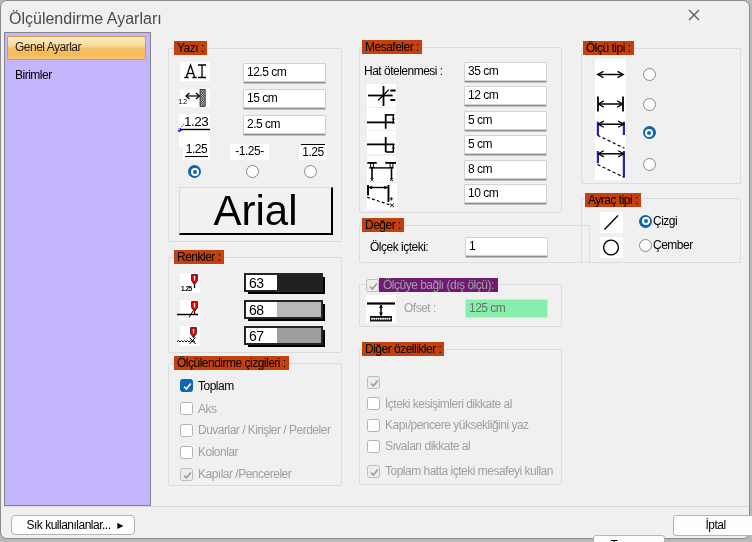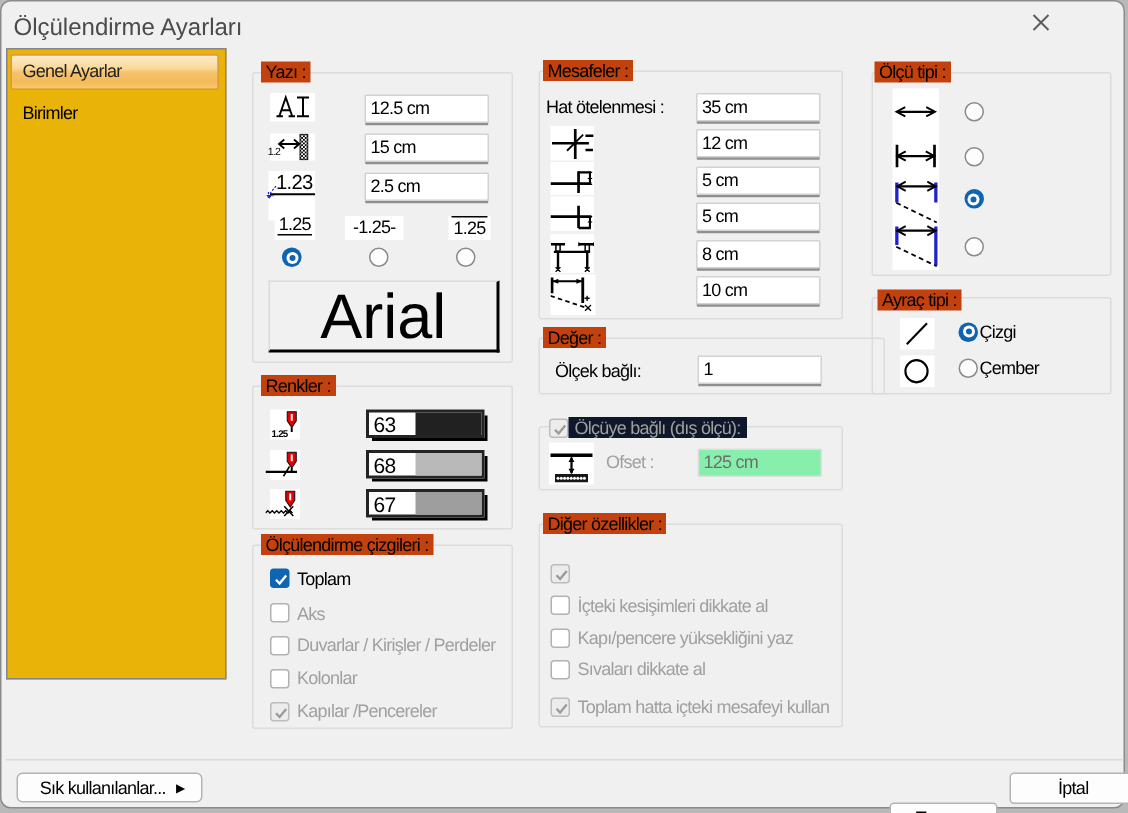--- a/index.html
+++ b/index.html
@@ -5,21 +5,21 @@
   * { margin:0; padding:0; box-sizing:border-box; }
   html,body { width:752px; height:542px; overflow:hidden; }
   body { background:#b9b9b9; font-family:"Liberation Sans", sans-serif; font-size:12px; color:#000; letter-spacing:-0.5px; }
   .win { position:absolute; left:0; top:0; width:750px; height:539px; background:#f0f0f0;
          border:1px solid #8b8b8b; border-radius:7px; }
   .title { position:absolute; left:8px; top:9px; font-size:16px; color:#4b4b4b; letter-spacing:0; }
   .close { position:absolute; left:681px; top:3px; width:24px; height:22px; color:#4a4a4a;
            font-size:15px; text-align:center; line-height:22px; }
   svg { position:absolute; left:0; top:0; }
   
-  .list { position:absolute; left:3px; top:31px; width:147px; height:421px; background:#eab308;
+  .list { position:absolute; left:3px; top:31px; width:147px; height:474px; background:#c4b5fd;
           border:1px solid #82868f; }
   .sel { position:absolute; left:2px; top:3px; width:139px; height:24px; border:1px solid #d99b3c;
          border-radius:2px;
          background:linear-gradient(to bottom,#fcecca 0%,#fad898 40%,#f6c877 48%,#f5c169 54%,#f4ba58 80%,#f7c971 100%);
          line-height:20px; padding-left:7px; color:#222; }
   .li2 { position:absolute; left:10px; top:35px; }
   
   .grp { position:absolute; border:1px solid #dcdcdc; border-radius:2px; }
   .glab { position:absolute; top:-8px; left:5px; background:#c2410c; padding:0 3px; line-height:14px; white-space:nowrap;}
   
@@ -254,29 +254,29 @@
       <path d="M1,2 V12.5" stroke="#000" stroke-width="1.9"></path>
       <path d="M21.5,2 V19" stroke="#000" stroke-width="1.9"></path>
       <path d="M1,4.5 H21.5" stroke="#000" stroke-width="1.4"></path>
       <path d="M1.2,4.5 l4,-1.7 0,3.4 z M21.3,4.5 l-4,-1.7 0,3.4 z" fill="#000"></path>
       <path d="M0,14.2 L25.5,22.8" stroke="#000" stroke-width="1.2" stroke-dasharray="3,2.2"></path>
       <path d="M22.7,15.8 h3.4 M24.4,14.2 v3.4" stroke="#000" stroke-width="0.9"></path>
       <path d="M23,24.2 L27,20.4 M23,20.4 L27,24.2" stroke="#000" stroke-width="0.9"></path>
     </svg>
   </div>
 
-  <div class="clab" style="left:369px; top:239px;">Ölçek bağlı:</div>
+  <div class="clab" style="left:369px; top:239px;">Ölçek içteki:</div>
   <div class="fld" style="left:464px; top:236px;">1</div>
 
   <div class="cb dison" style="left:365px; top:278px;">
       <svg width="13" height="13">
         <path d="M3 6.5 L5.4 9 L9.8 3.6" stroke="#9b9b9b" stroke-width="1.6" fill="none"></path>
       </svg>
     </div>
-  <div class="clab dis" style="left:378px; top:277px; background:#0f172a; padding:0 4px;">Ölçüye bağlı (dış ölçü):</div>
+  <div class="clab dis" style="left:378px; top:277px; background:#701a75; padding:0 4px;">Ölçüye bağlı (dış ölçü):</div>
   <div class="ic" style="left:365px; top:294px; width:30px; height:28px;">
     <svg width="30" height="28" viewBox="0 0 30 28">
       <path d="M1,8.5 H29" stroke="#000" stroke-width="2.2"></path>
       <path d="M15,10 V20.5" stroke="#000" stroke-width="1.5"></path>
       <path d="M15,9.5 l-2,3.5 4,0 z M15,21 l-2,-3.5 4,0 z" fill="#000"></path>
       <rect x="4" y="21" width="22" height="5.5" fill="#151515"></rect>
       <g fill="#fff">
         <circle cx="6" cy="23.8" r="1"></circle>
           <circle cx="8.2" cy="23.8" r="1"></circle>
           <circle cx="10.4" cy="23.8" r="1"></circle>

